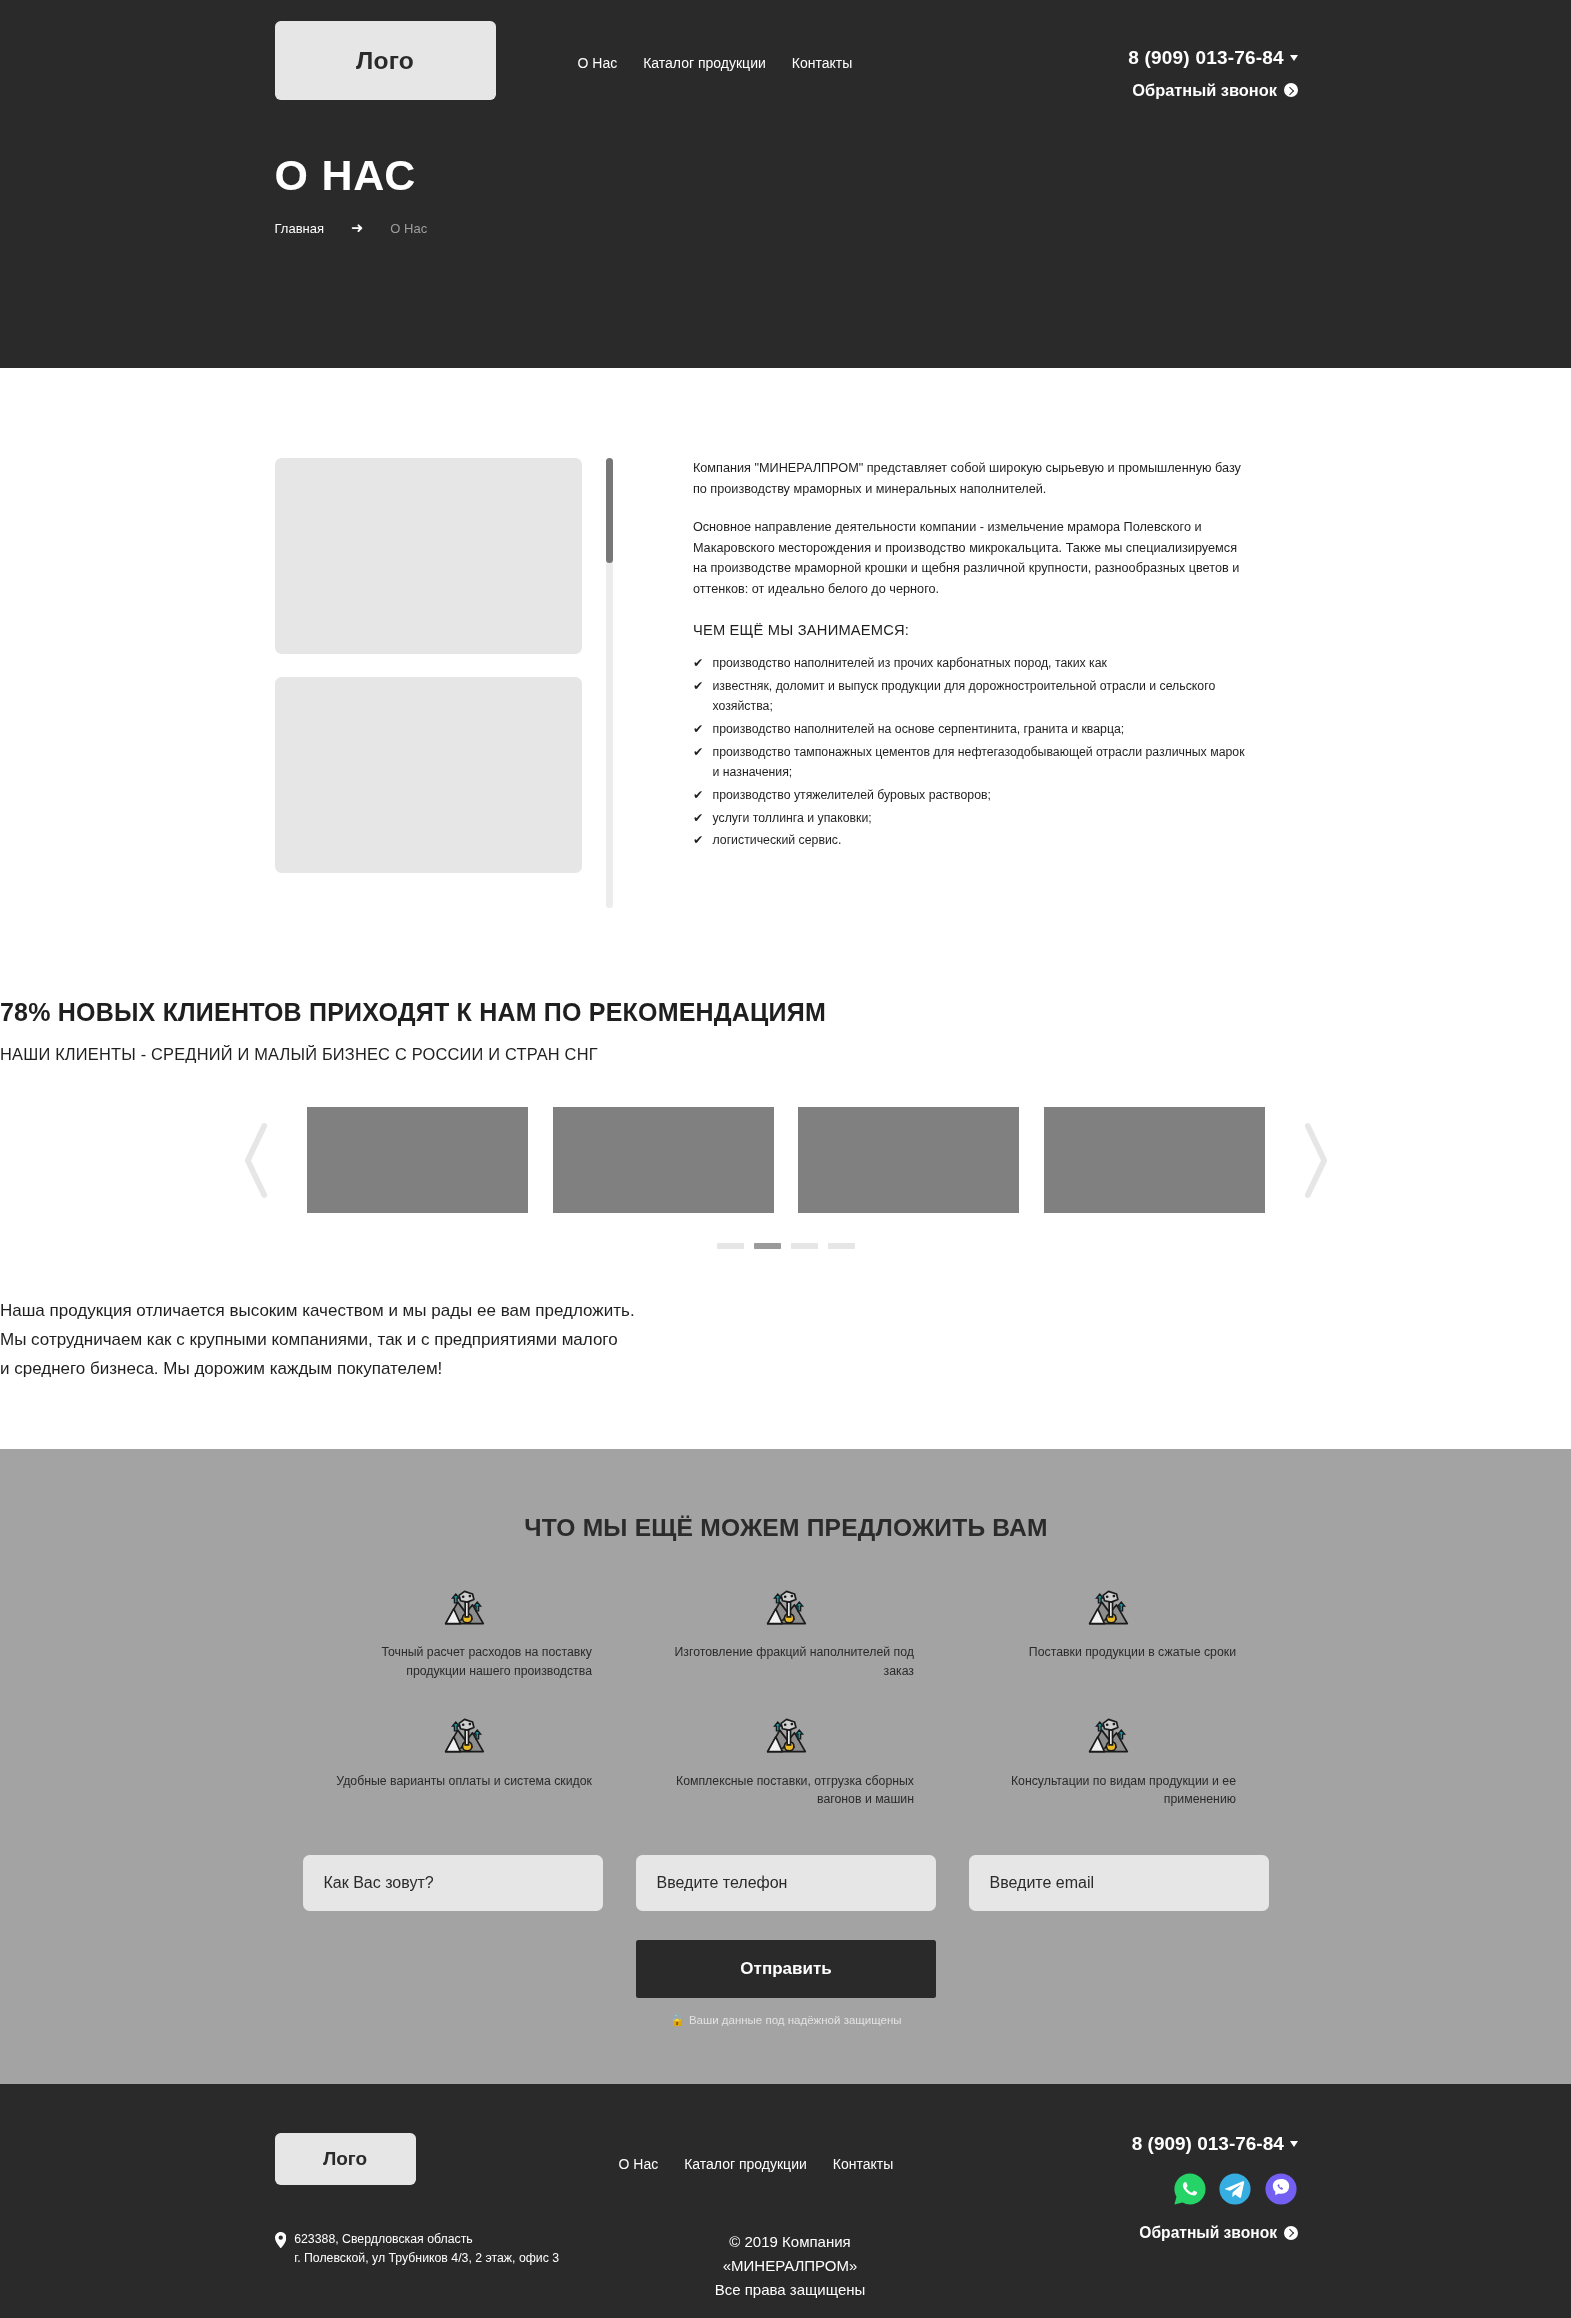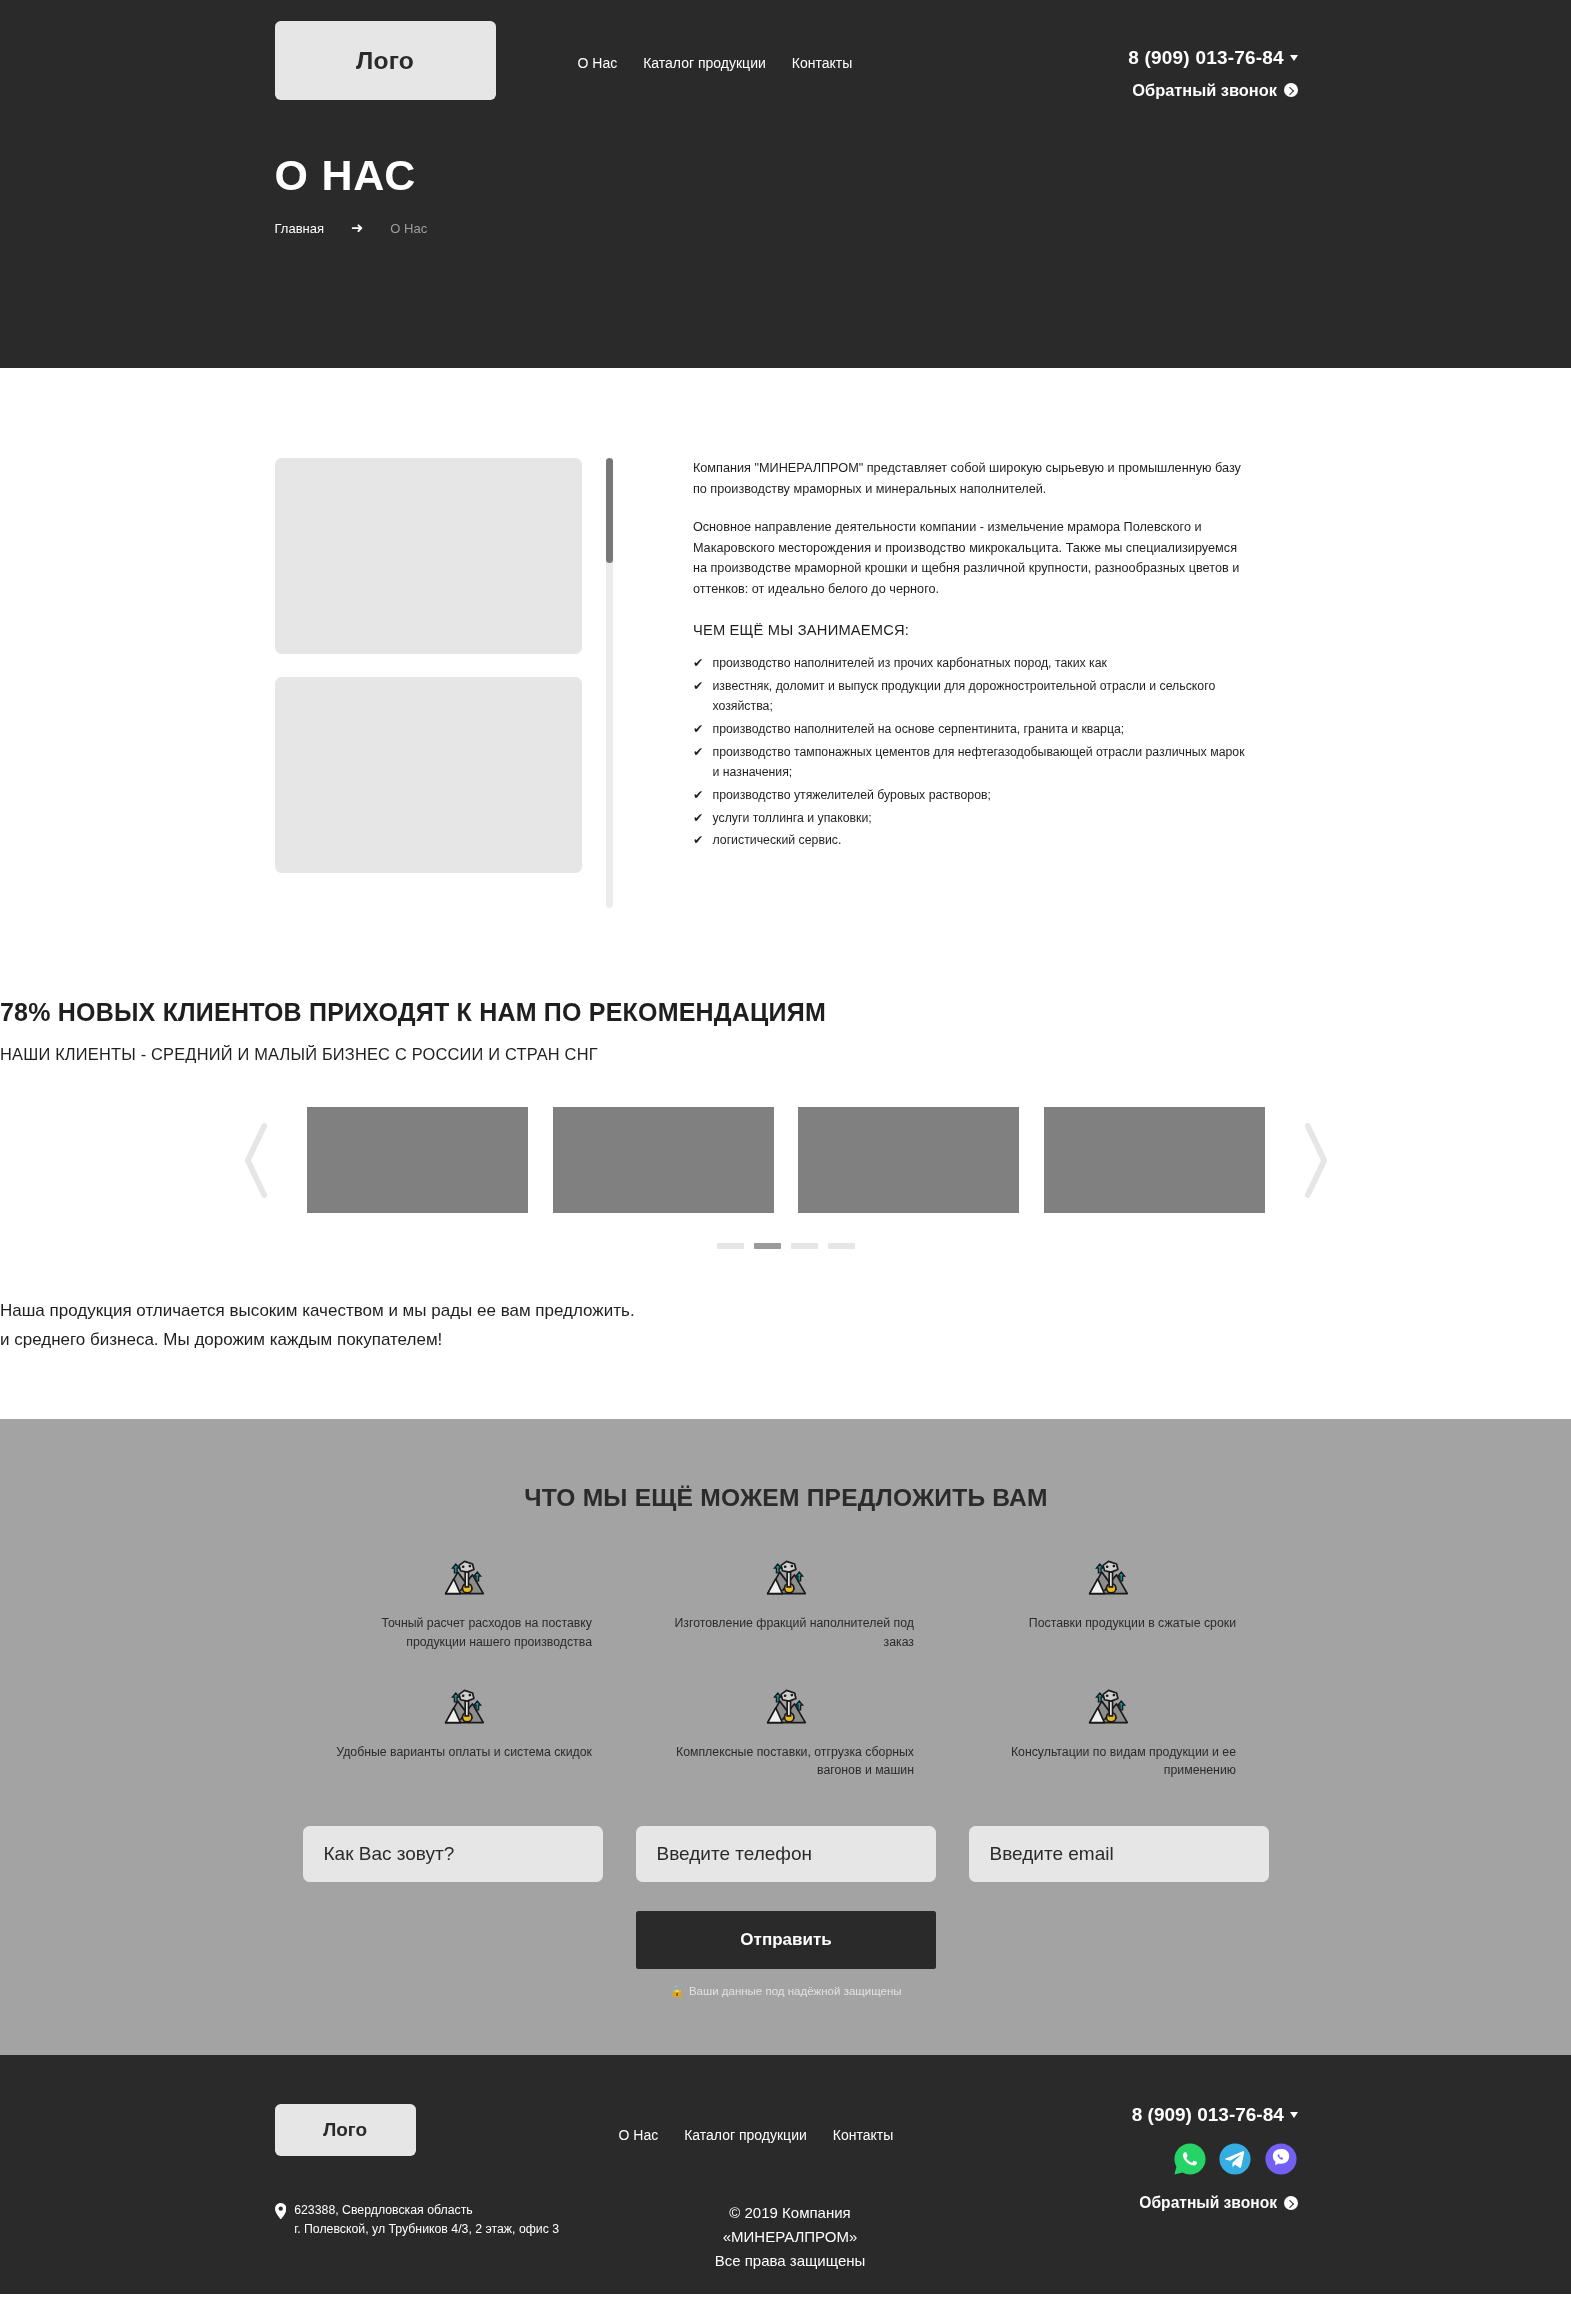--- a/index.html
+++ b/index.html
@@ -317,21 +317,21 @@
     display: flex;
     gap: 33px;
   }
   .form-row input {
     flex: 1;
     height: 56px;
     background: #e6e6e6;
     border: none;
     border-radius: 6.5px;
     padding: 0 20.5px;
-    font-size: 19px;
+    font-size: 16px;
     color: #2b2b2b;
     font-family: "Liberation Sans", sans-serif;
     outline: none;
   }
   .form-row input::placeholder { color: #2b2b2b; opacity: 1; }
   .submit-wrap {
     width: 966px;
     margin: 29.5px auto 0 auto;
   }
   .submit-btn {
@@ -579,20 +579,21 @@
 
     <div class="dots">
       <span class="dot"></span>
       <span class="dot active"></span>
       <span class="dot"></span>
       <span class="dot"></span>
     </div>
 
     <div class="clients-note">
       <div>Наша продукция отличается высоким качеством и мы рады ее вам предложить.</div>
+      <div>Мы сотрудничаем как с крупными компаниями, так и с предприятиями малого</div>
       <div>и среднего бизнеса. Мы дорожим каждым покупателем!</div>
     </div>
   </section>
 
   <section class="offer">
     <h2>ЧТО МЫ ЕЩЁ МОЖЕМ ПРЕДЛОЖИТЬ ВАМ</h2>
 
     <div class="offer-grid">
 
       <div class="offer-item">

